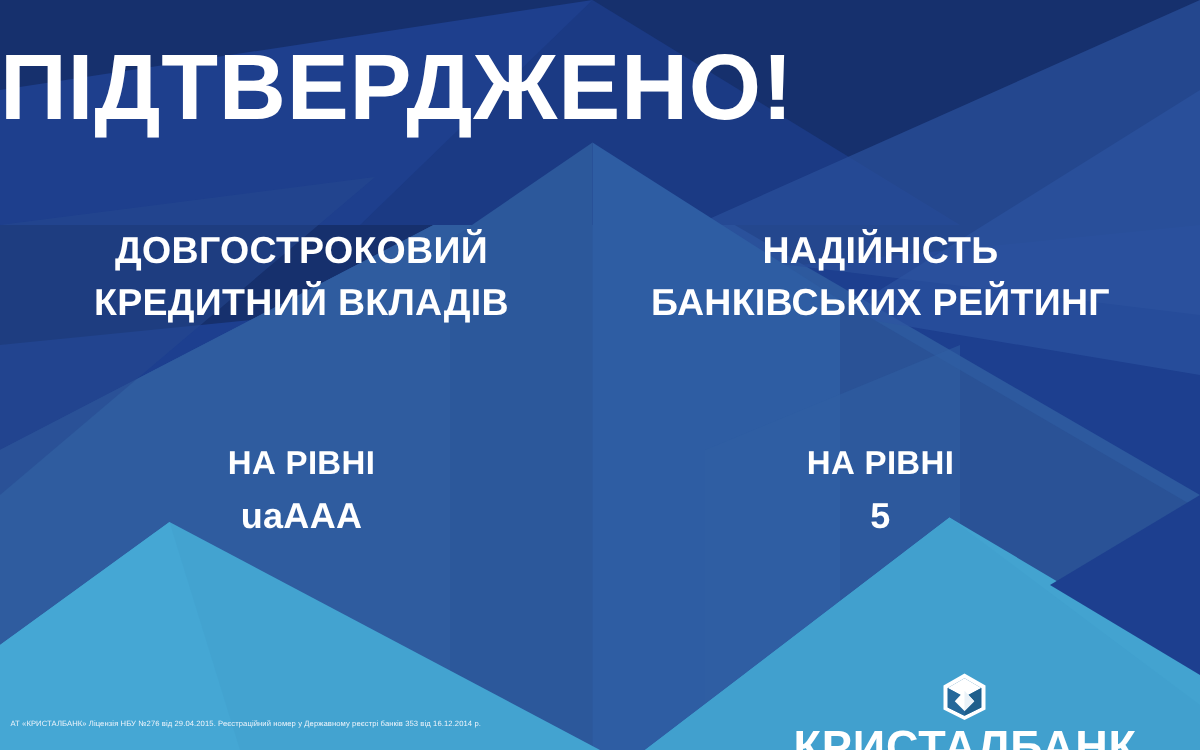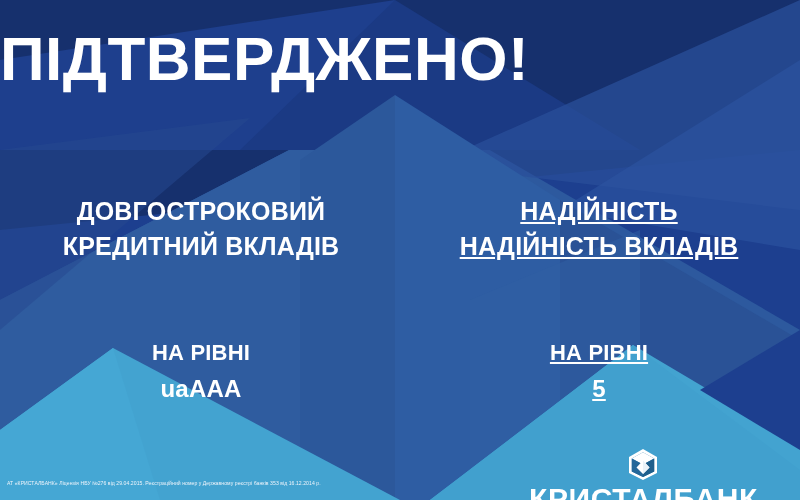--- a/index.html
+++ b/index.html
@@ -42,29 +42,28 @@
 
   
   .col {
     position: absolute;
     top: 150px;
     width: 390px;
     text-align: center;
     color: #ffffff;
   }
   #col-left  { left: 6px; }
-  #col-right { left: 404px; text-decoration: underline; }
+  #col-right { left: 392px; }
 
   .col-title {
     font-size: 25px;
     font-weight: bold;
     line-height: 1.38;
     letter-spacing: 0.2px;
     white-space: nowrap;
-    margin-top: 44px;
   }
   .col-title .l2 { display: block; }
 
   .col-sub {
     margin-top: 73px;
     font-size: 22px;
     font-weight: bold;
     line-height: 1.55;
     letter-spacing: 0.2px;
   }
@@ -158,21 +157,21 @@
         <span>ДОВГОСТРОКОВИЙ</span>
         <span class="l2">КРЕДИТНИЙ ВКЛАДІВ</span>
       </div>
       <div class="col-sub">НА РІВНІ</div>
       <div class="col-value">uaAAA</div>
     </div>
 
     <div id="col-right" class="col">
       <div class="col-title">
         <span>НАДІЙНІСТЬ</span>
-        <span class="l2">НАДІЙНІСТЬ ВКЛАДІВ</span>
+        <span class="l2">БАНКІВСЬКИХ РЕЙТИНГ</span>
       </div>
       <div class="col-sub">НА РІВНІ</div>
       <div class="col-value">5</div>
     </div>
 
     <div id="logo">
       <svg id="logo-mark" width="34" height="34" viewBox="0 0 34 34" aria-hidden="true">
         <polygon points="17,2 31,10 31,26 17,33 3,26 3,10" fill="#ffffff"></polygon>
         <polygon points="17,5.2 28.2,11.6 28.2,24.6 17,30.1 5.8,24.6 5.8,11.6" fill="#2a77a8"></polygon>
         <polygon points="17,5.2 28.2,11.6 17,17.6 5.8,11.6" fill="#ffffff"></polygon>

